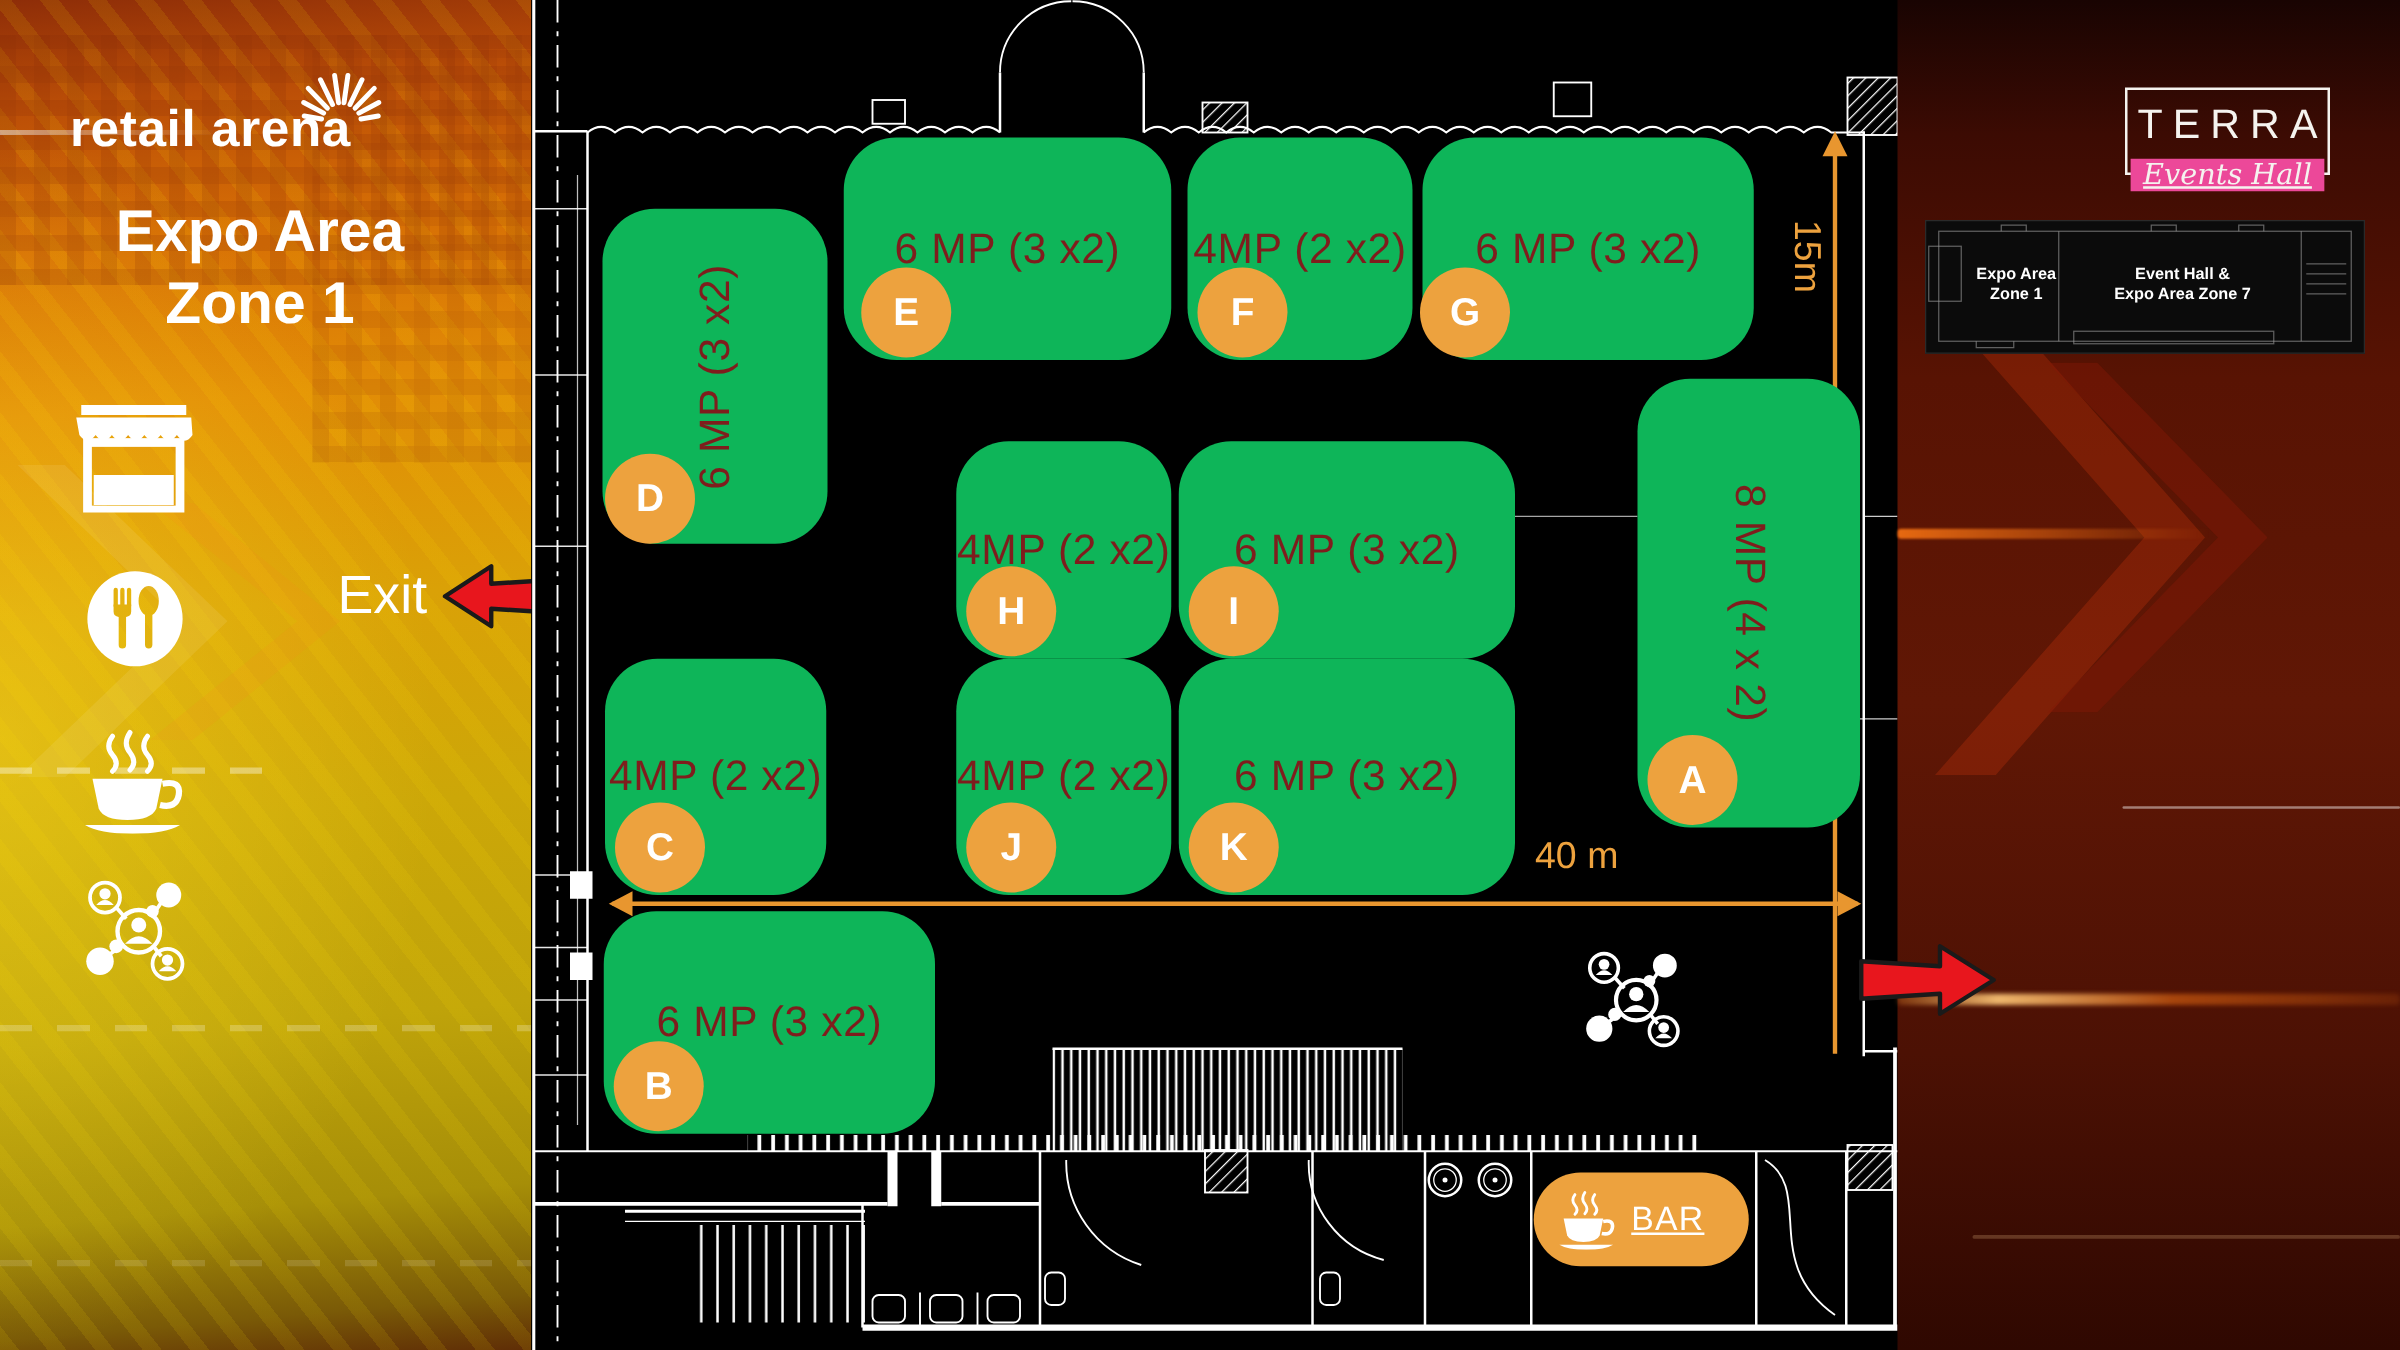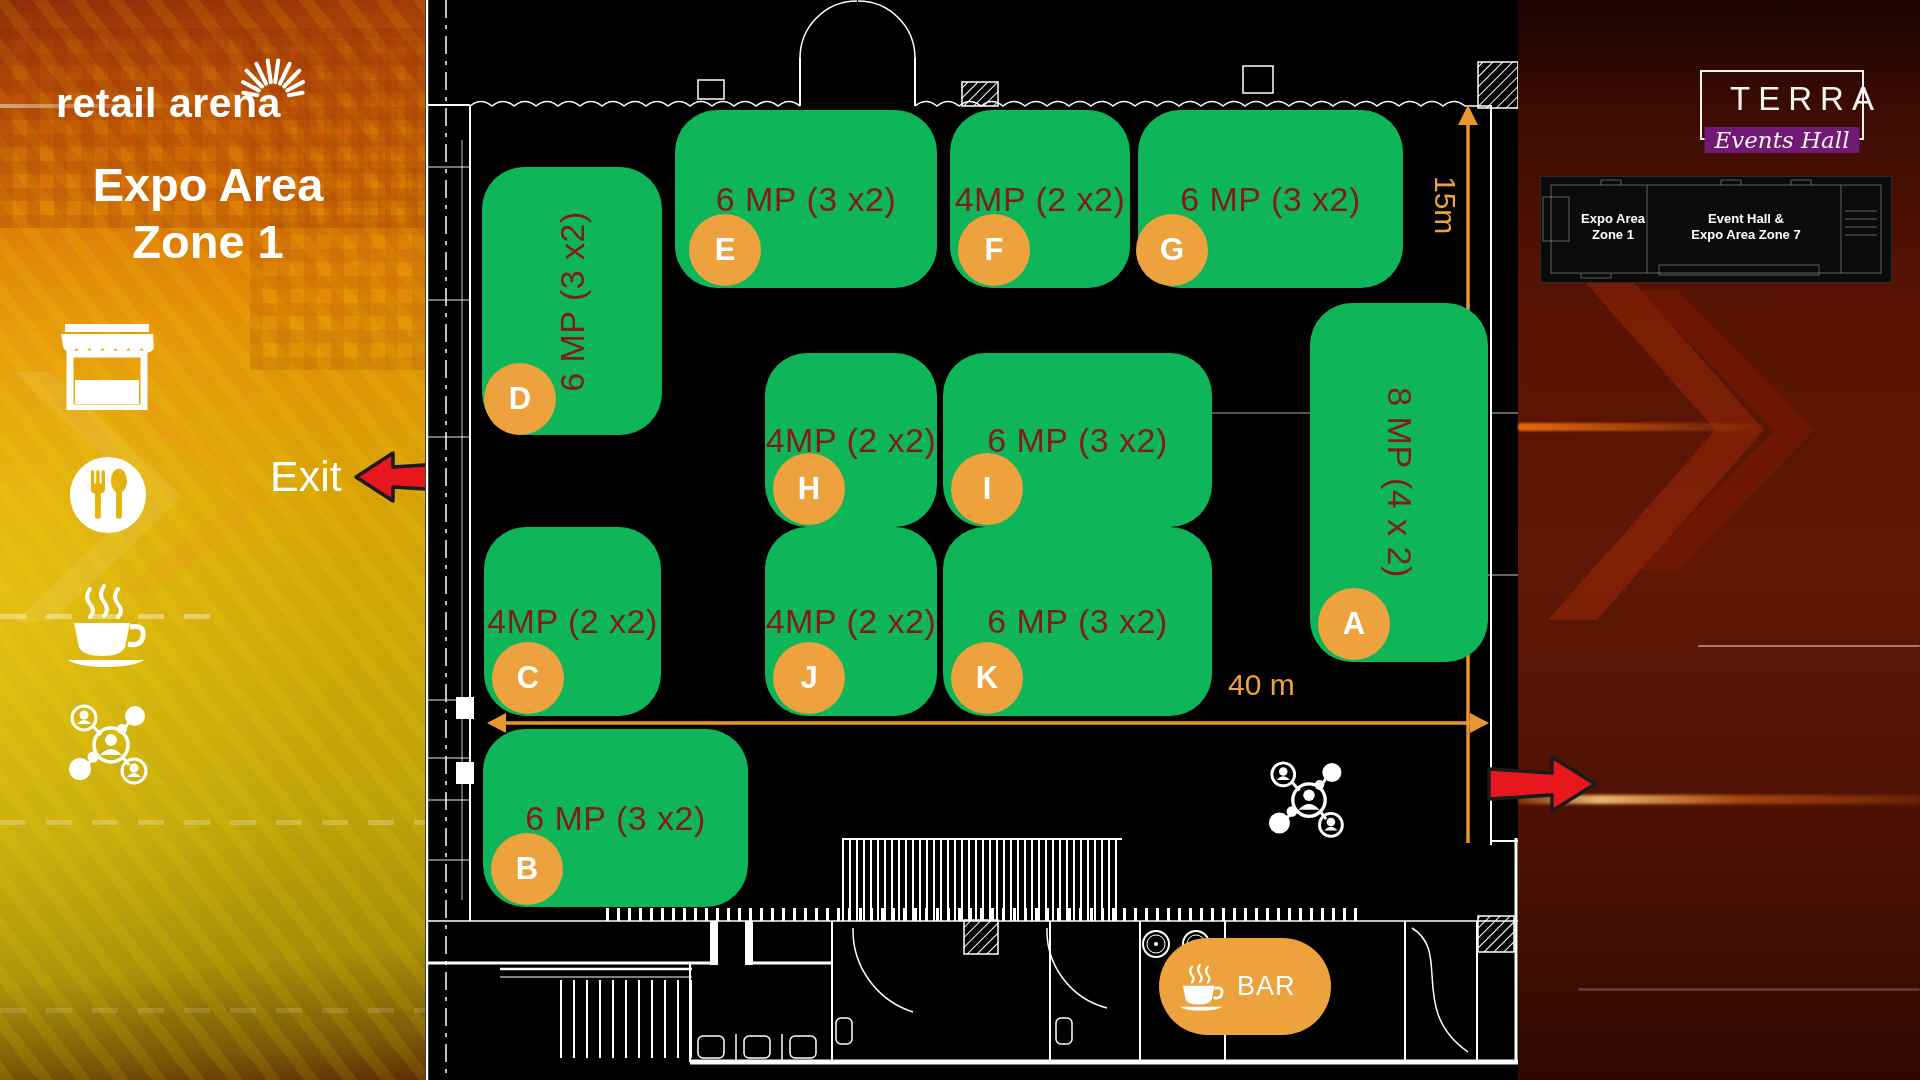--- a/index.html
+++ b/index.html
@@ -34,37 +34,37 @@
   .booth-label{position:absolute;inset:0;display:flex;align-items:center;justify-content:center;
                font-size:34px;color:#7f1d1d;letter-spacing:.5px;}
   .booth-label.vccw span{transform:rotate(-90deg);white-space:nowrap;display:block;}
   .booth-label.vcw span{transform:rotate(90deg);white-space:nowrap;display:block;}
   .badge{position:absolute;left:8px;bottom:2px;width:72px;height:72px;border-radius:50%;
          background:#eda23e;display:flex;align-items:center;justify-content:center;
          font-size:31px;font-weight:700;color:#fff;}
   .dim-label{color:#eda23e;font-size:30px;}
   .vert-rl{writing-mode:vertical-rl;}
 
-  .bar-pill{left:1159px;top:938px;width:172px;height:97px;border-radius:50px;background:#eda23e;
-            display:flex;align-items:center;justify-content:flex-start;padding-left:16px;box-sizing:border-box;}
+  .bar-pill{left:1227px;top:938px;width:172px;height:75px;border-radius:50px;background:#eda23e;
+            display:flex;align-items:center;justify-content:flex-start;padding-left:16px;box-sizing:border-box;text-decoration:underline;}
   .bar-pill .bar-text{font-size:27px;letter-spacing:1px;color:#fff;margin-left:10px;}
 
   
   .rpanel{left:1518px;top:0;width:402px;height:1080px;
     background:linear-gradient(180deg,#190402 0%,#3c0b03 10%,#581303 28%,#601705 52%,
                                #4c1104 78%,#2f0801 100%);}
   .glow{position:absolute;border-radius:3px;}
   .event-hall-label{left:1604px;top:758px;font-size:46px;font-weight:400;}
 
   .terra{left:1700px;top:70px;width:160px;height:66px;border:2.5px solid #f5f3ef;}
   .terra-name{position:absolute;left:0;top:8px;width:100%;text-align:center;
-              font-size:33px;letter-spacing:8px;text-indent:8px;color:#f5f3ef;margin-left:20px;}
+              font-size:33px;letter-spacing:8px;text-indent:8px;color:#f5f3ef;}
   .terra-tag{position:absolute;left:50%;bottom:-15px;transform:translateX(-50%);
-             background:#701a75;padding:0 10px;font-family:"DejaVu Serif",serif;
-             font-style:italic;font-size:23px;white-space:nowrap;color:#f5f3ef;}
+             background:#ec4899;padding:0 10px;font-family:"DejaVu Serif",serif;
+             font-style:italic;font-size:23px;white-space:nowrap;color:#f5f3ef;text-decoration:underline;}
 
   .minimap{left:1540px;top:176px;width:350px;height:105px;background:#0b0b0b;border:1px solid #2a2a2a;}
   .mm-label{position:absolute;font-size:13px;font-weight:700;line-height:16px;text-align:center;color:#fff;}
 </style>
 </head>
 <body>
 
 <div class="stage">
 
   <div class="abs sidebar"></div>

